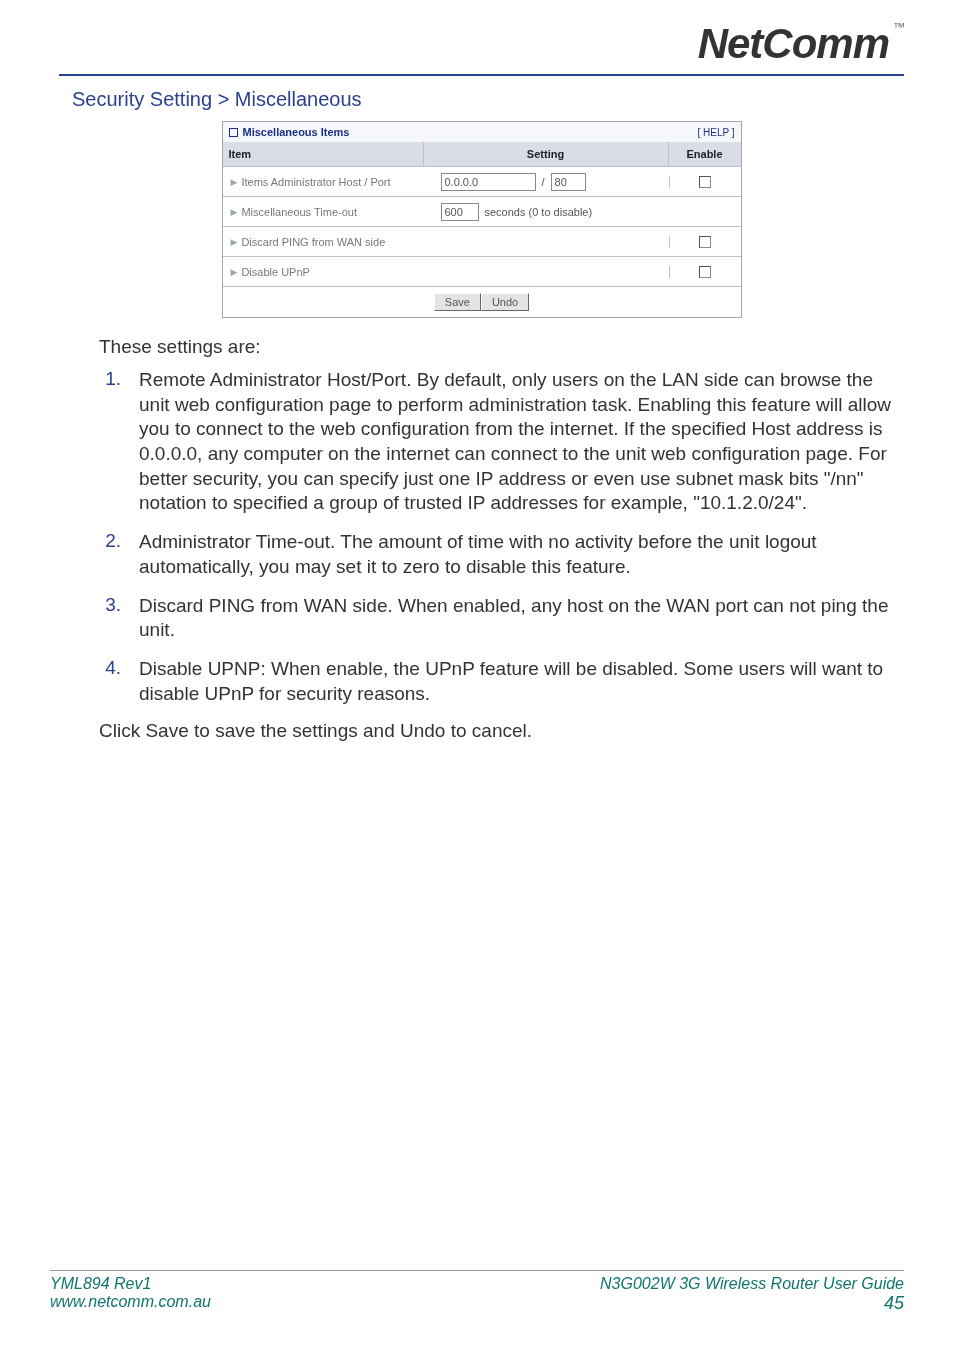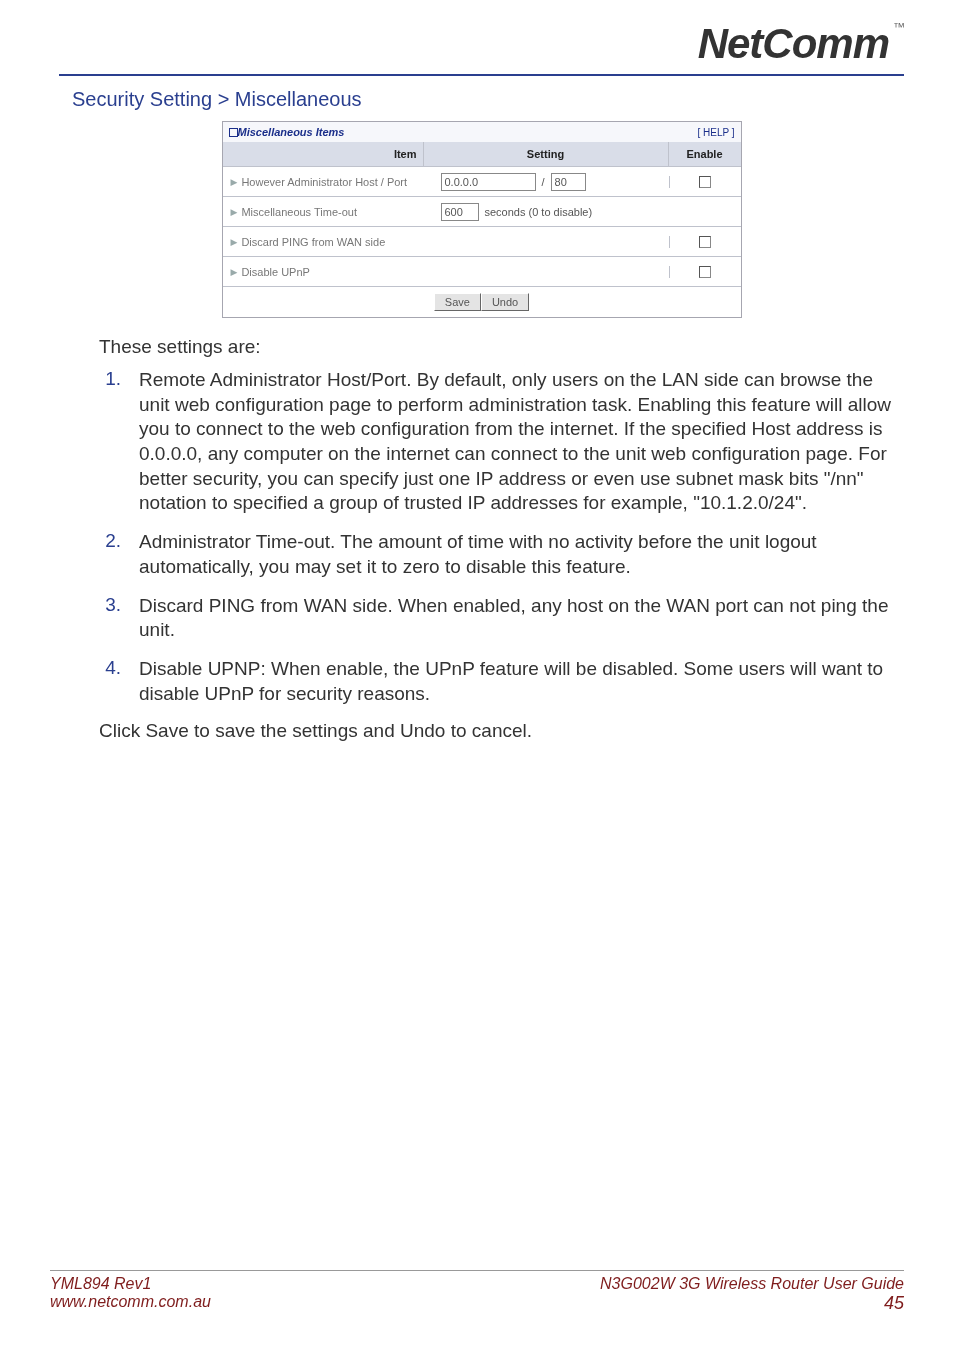--- a/index.html
+++ b/index.html
@@ -7,25 +7,25 @@
   .page { width: 954px; height: 1350px; position: relative; padding: 20px 50px 40px 59px; }
   .logo-row { display: flex; justify-content: flex-end; align-items: center; margin-bottom: 6px; }
   .logo { font-style: italic; font-weight: 900; font-size: 42px; letter-spacing: -1px; font-family: "Arial Black", Arial, sans-serif; }
   .logo .tm { font-size: 12px; font-style: normal; font-weight: 400; vertical-align: top; margin-left: 4px; color: #666; }
   .top-rule { border: none; border-top: 2px solid #2a3f8f; margin: 0 0 12px 0; }
   .section-title { color: #2a3f8f; font-size: 20px; font-weight: 400; margin-bottom: 4px; margin-left: 13px; }
   .intro { margin-left: 40px; font-size: 19px; font-weight: 300; color: #333; margin-bottom: 10px; }
   .screenshot-wrap { display:flex; justify-content:center; margin: 10px 0 18px 0; }
   .misc-table { width: 520px; border: 1px solid #a6a6b0; font-family: Verdana, Arial, sans-serif; font-size: 11px; color: #555; background:#fff; }
   .misc-title-row { background: #f6f7fb; display:flex; align-items:center; justify-content:space-between; padding: 4px 6px; }
-  .misc-title-left { display:flex; align-items:center; color:#1a2e8a; font-weight:bold;font-style:italic; }
+  .misc-title-left { display:flex; align-items:center; gap:5px; color:#1a2e8a; font-weight:bold; }
   .sq-icon { width:9px; height:9px; border:1px solid #1a2e8a; display:inline-block; }
   .help-link { color:#1a2e8a; font-size:10px; }
   .misc-head-row { display:flex; background:#d9dde8; }
-  .col-item { width: 201px; padding:6px; text-align:right; border-right:1px solid #bfc2cc; }
+  .col-item { width: 201px; padding:6px; text-align:left; border-right:1px solid #bfc2cc; }
   .col-setting { flex:1; padding:6px; text-align:center; border-right:1px solid #bfc2cc; }
   .col-enable { width: 72px; padding:6px; text-align:center; }
   .head-cell { font-weight:bold; color:#222; }
   .misc-row { display:flex; border-top:1px solid #bfc2cc; align-items:center; min-height:30px; }
   .item-cell { width:210px; padding:6px 8px; color:#777; display:flex; align-items:center; gap:4px; }
   .tri { color:#9aa; font-size:9px; }
   .setting-cell { flex:1; padding:4px 8px; display:flex; align-items:center; gap:6px; }
   .enable-cell { width:72px; border-left:1px solid #bfc2cc; display:flex; align-items:center; justify-content:center; }
   .fake-input { height:18px; border:1px solid #888; background:#fff; font-size:11px; padding:1px 3px; display:inline-flex; align-items:center; }
   .fake-check { width:12px; height:12px; border:1px solid #888; border-top-color:#555; border-left-color:#555; background:#fff; display:inline-block; }
@@ -33,21 +33,21 @@
   .fake-btn { font-family: Arial, sans-serif; font-size:11px; padding:2px 10px; background:#e4e4e4; border:1px solid #888; border-top-color:#fff; border-left-color:#fff; border-bottom-color:#666; border-right-color:#666; }
   .lead-in { font-size:19px; font-weight:300; margin: 6px 0 10px 40px; }
   ol.settings-list { list-style: none; margin-left: 40px; }
   ol.settings-list > li { display:flex; gap: 18px; margin-bottom: 14px; }
   .li-num { color:#2a3f8f; font-size:19px; font-weight:300; width: 22px; flex-shrink:0; text-align:right; }
   .li-body { font-size:19px; font-weight:300; line-height:1.3; color:#333; }
   .note { color:#2a3f8f; font-style: italic; font-size: 14.5px; margin-top: 4px; line-height:1.25; }
   .closing { font-size:19px; font-weight:400; margin: 6px 0 0 40px; }
   .footer { position:absolute; bottom: 36px; left:50px; right:50px; }
   .footer-rule { border:none; border-top:1px solid #999; margin-bottom:4px; }
-  .footer-row { display:flex; justify-content:space-between; font-style: italic; font-size:16px; color:#7f1d1d; font-weight:300; }
+  .footer-row { display:flex; justify-content:space-between; font-style: italic; font-size:16px; color:#0f766e; font-weight:300; }
   .footer-right { text-align:right; }
   .page-no { font-size:18px; }
 </style>
 </head>
 <body>
 <div class="page">
 
   <div class="logo-row">
     <div class="logo">
       <span>NetComm</span><span class="tm">™</span>
@@ -68,21 +68,21 @@
       </div>
       <div class="misc-head-row">
         <div class="col-item head-cell">Item</div>
         <div class="col-setting head-cell">Setting</div>
         <div class="col-enable head-cell">Enable</div>
       </div>
 
       <div class="misc-row">
         <div class="item-cell">
           <span class="tri">▶</span>
-          <span>However Administrator Host / Port</span>
+          <span>Items Administrator Host / Port</span>
         </div>
         <div class="setting-cell">
           <span class="fake-input" style="width:95px">0.0.0.0</span>
           <span>/</span>
           <span class="fake-input" style="width:35px">80</span>
         </div>
         <div class="enable-cell">
           <span class="fake-check"></span>
         </div>
       </div>

